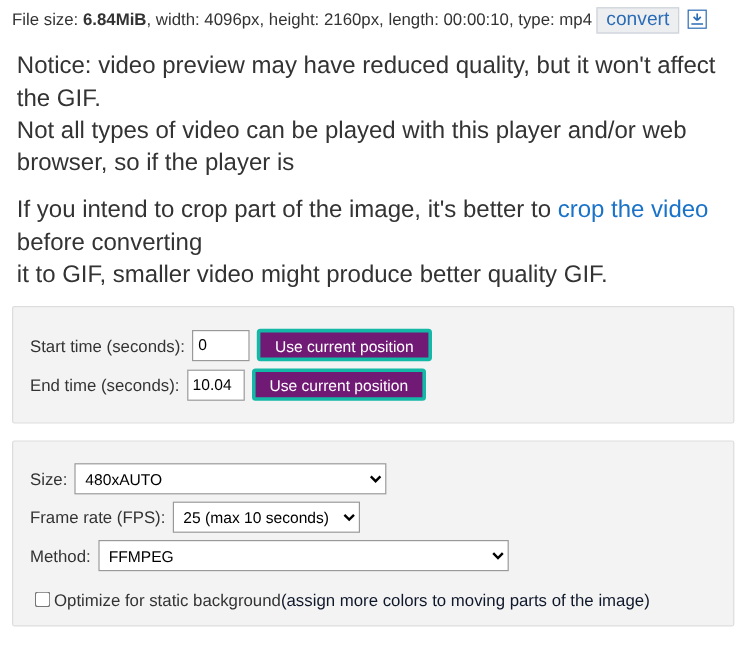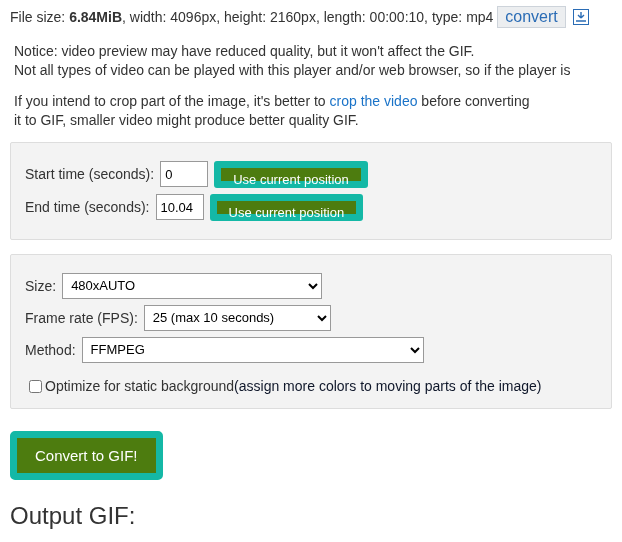--- a/index.html
+++ b/index.html
@@ -43,21 +43,21 @@
   }
   .download-icon-box svg {
     width: 10px; height: 10px;
     fill: #2a6cb5;
     vertical-align: top;
     margin-top: 2px;
   }
   .notice {
     margin: 0 0 12px 4px;
     line-height: 1.35;
-    font-size: 14px;
+    font-size: 20px;
   }
   a.link { color: #1a73c8; text-decoration: none; cursor: pointer; }
   .panel {
     background: #f3f3f3;
     border: 1px solid #ddd;
     padding: 12px 14px;
     margin: 8px 0 14px 0;
     border-radius: 2px;
   }
   .row { margin: 6px 0; display: flex; align-items: center; gap: 6px; }
@@ -65,26 +65,26 @@
   input[type="text"], select {
     border: 1px solid #999;
     background: #fff;
     font-family: inherit;
     font-size: 13px;
     padding: 3px 4px;
     height: 26px;
   }
   input.time { width: 48px; }
   select.size { width: 260px; }
-  select.fps { width: 187px; }
+  select.fps { width: 156px; }
   select.method { width: 342px; }
   .blue-btn {
-    background: #4d7c0f;
+    background: #701a75;
     color: #fff;
-    border: 7px solid #14b8a6;
+    border: 3px solid #14b8a6;
     border-radius: 3px;
     padding: 4px 12px;
     font-family: inherit;
     font-size: 13px;
     cursor: pointer;
     height: 27px;
   }
   .blue-btn.big {
     padding: 9px 18px;
     font-size: 15px;

